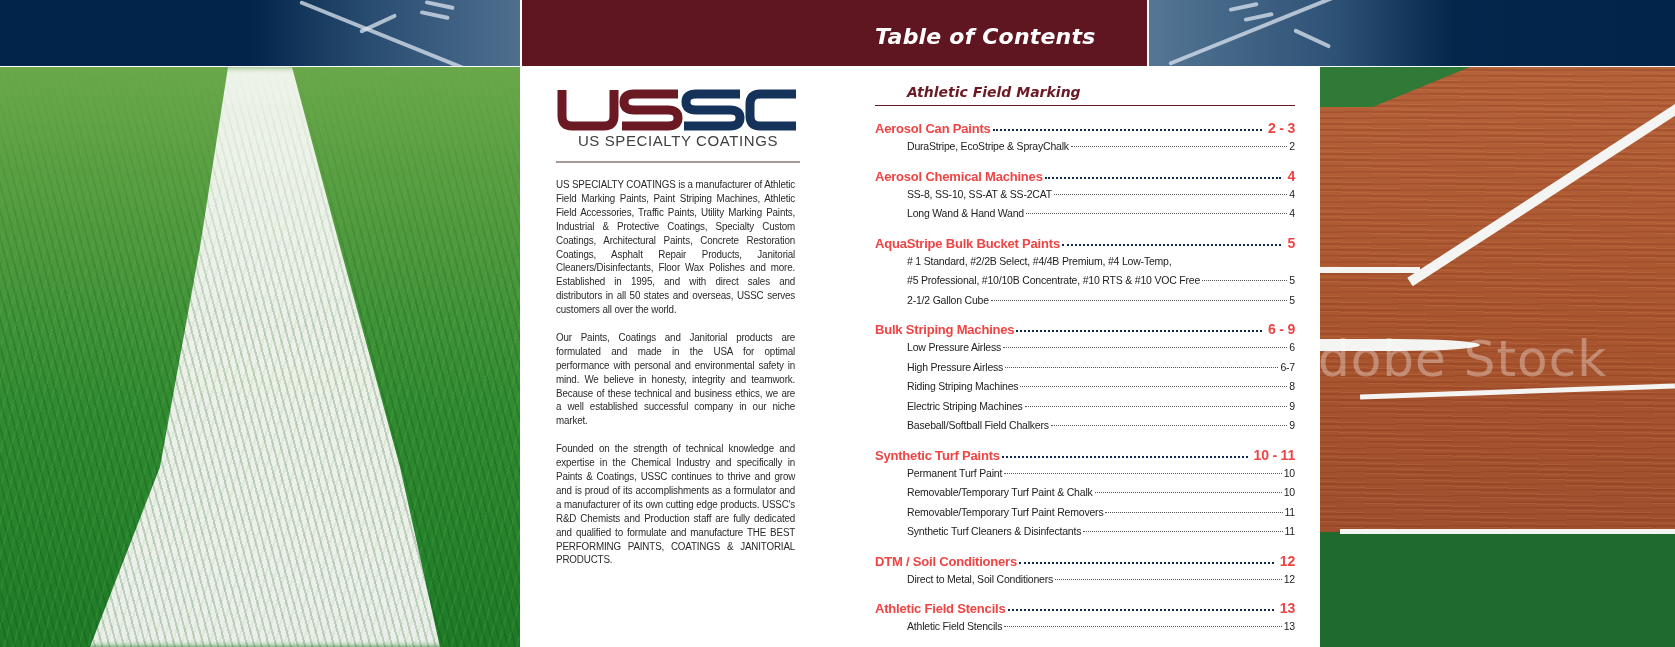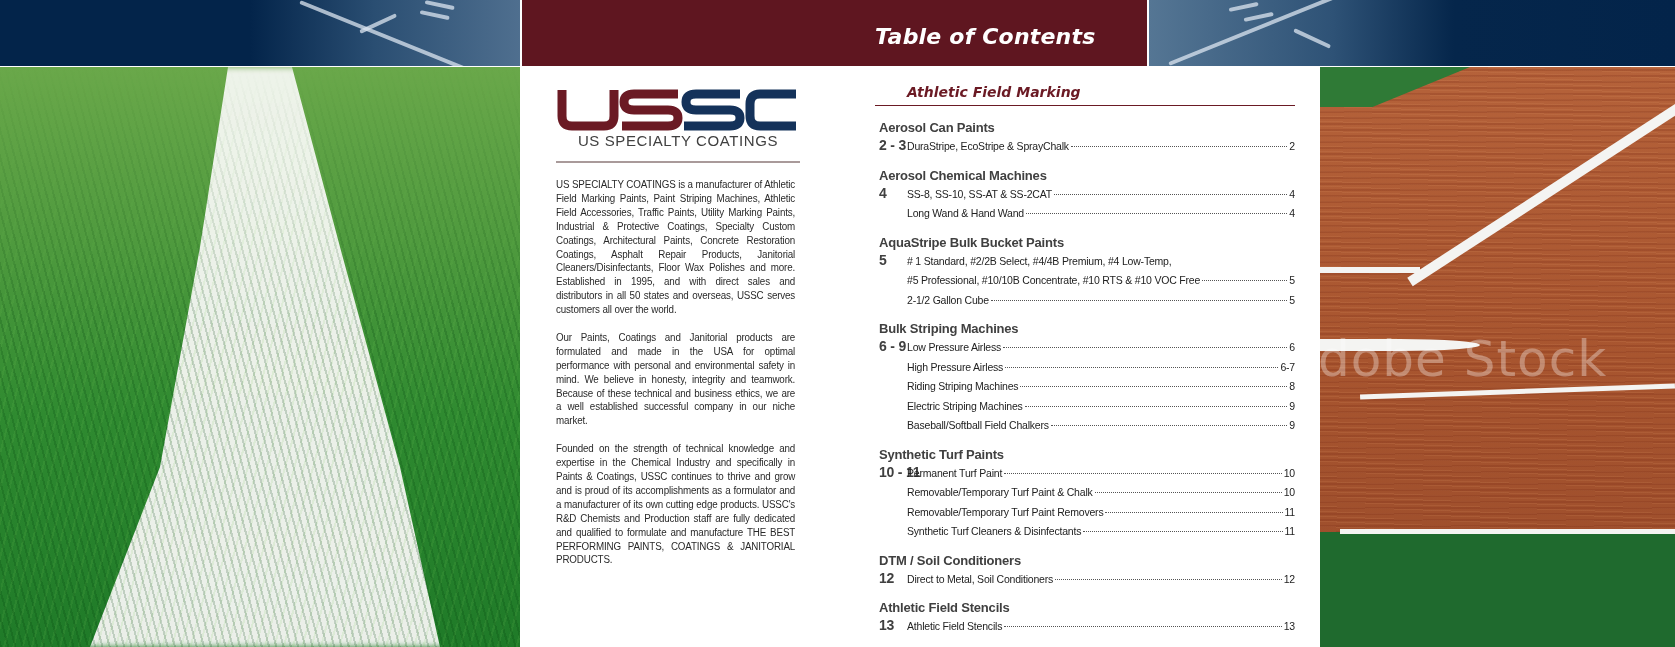--- a/index.html
+++ b/index.html
@@ -101,21 +101,21 @@
 
   .toc { position: absolute; left: 875px; top: 112px; width: 420px; }
   .toc-row { display: flex; align-items: baseline; white-space: nowrap; }
   .toc-row .lbl { flex: 0 0 auto; }
   .toc-row .dots {
     flex: 1 1 auto; overflow: hidden; margin: 0 2px;
     border-bottom: 2px dotted currentColor; height: 0; position: relative; top: -3px;
   }
   .toc-row .pg { flex: 0 0 auto; text-align: right; }
 
-  .toc-row.main { height: 28px; padding-top: 8px; color: #404040; font-weight: bold; font-size: 13px; letter-spacing: -0.2px; flex-direction: column; }
+  .toc-row.main { height: 28px; padding-top: 8px; color: #ef4444; font-weight: bold; font-size: 13px; letter-spacing: -0.2px; }
   .toc-row.main .dots { border-bottom: 2px dotted #0f2a52; top: -2px; }
   .toc-row.main .pg { font-size: 14px; margin-left: 4px; }
   .toc-row.sub { height: 19.5px; padding-left: 32px; color: #222; font-size: 10.5px; letter-spacing: -0.2px; }
   .toc-row.sub .dots { border-bottom: 1px dotted #555; }
   .toc-row.sub .pg { font-size: 10.5px; }
   .toc-row.nodots .dots { border: none; }
 </style>
 </head>
 <body>
 

